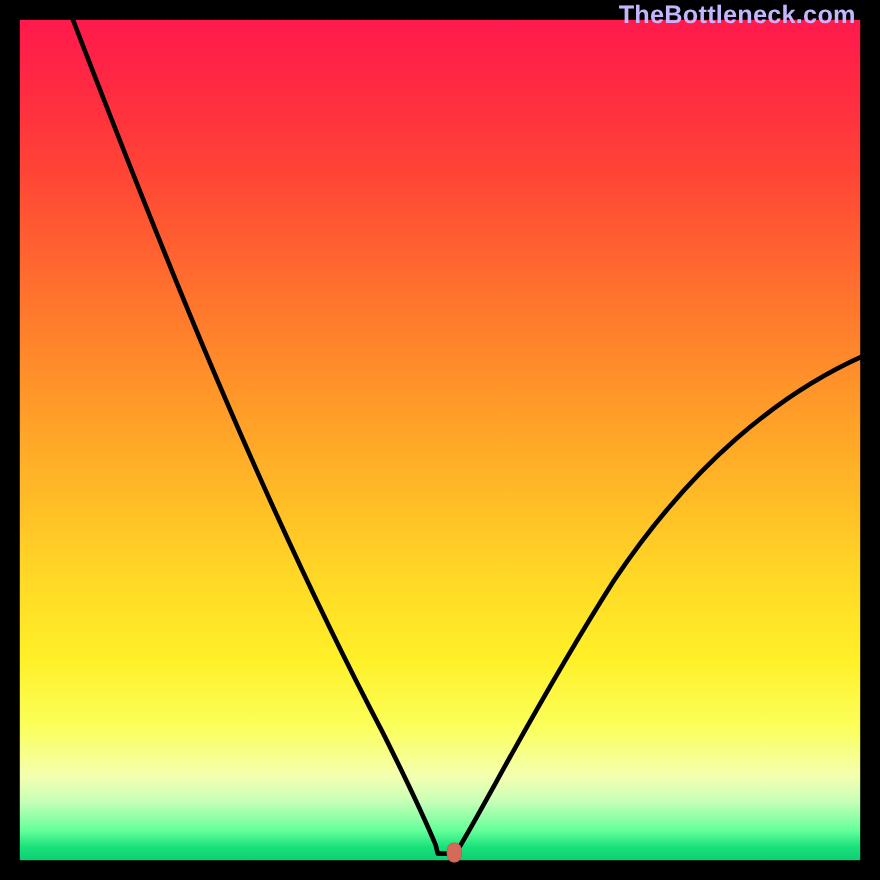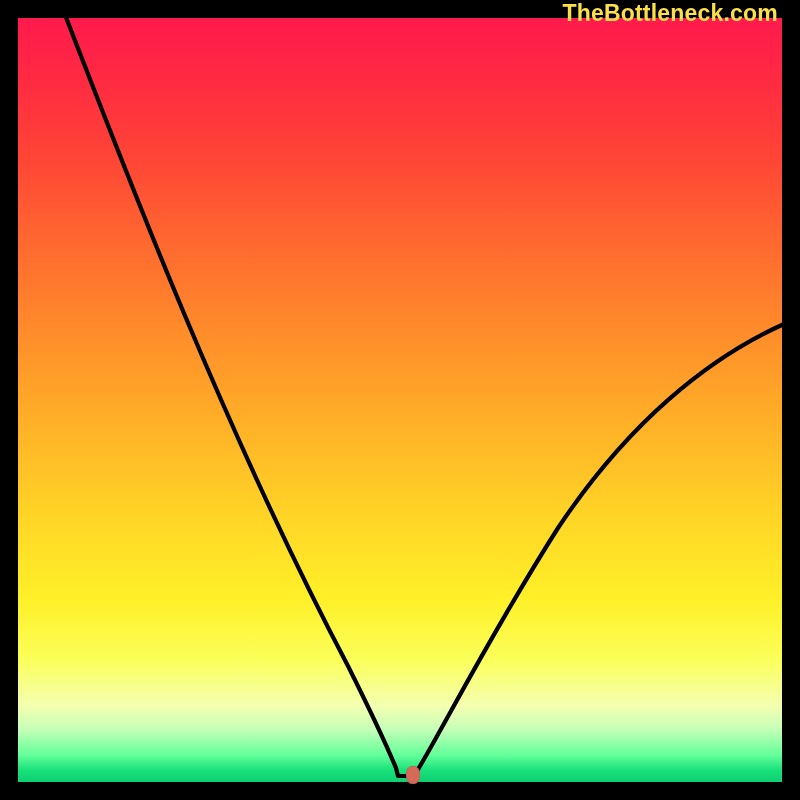--- a/index.html
+++ b/index.html
@@ -40,21 +40,21 @@
       #c8ffb8 93%,
       #63ff9a 96.5%,
       #18e07a 98.5%,
       #0ecf72 100%
     );
   }
   .watermark {
     position: absolute;
     top: 0px;
     right: 22px;
-    color: #fde047;
+    color: #c4b5fd;
     font-size: 23px;
     font-weight: 600;
     letter-spacing: 0.2px;
     user-select: none;
   }
   svg.curve {
     position: absolute;
     left: 0;
     top: 0;
     width: 764px;

